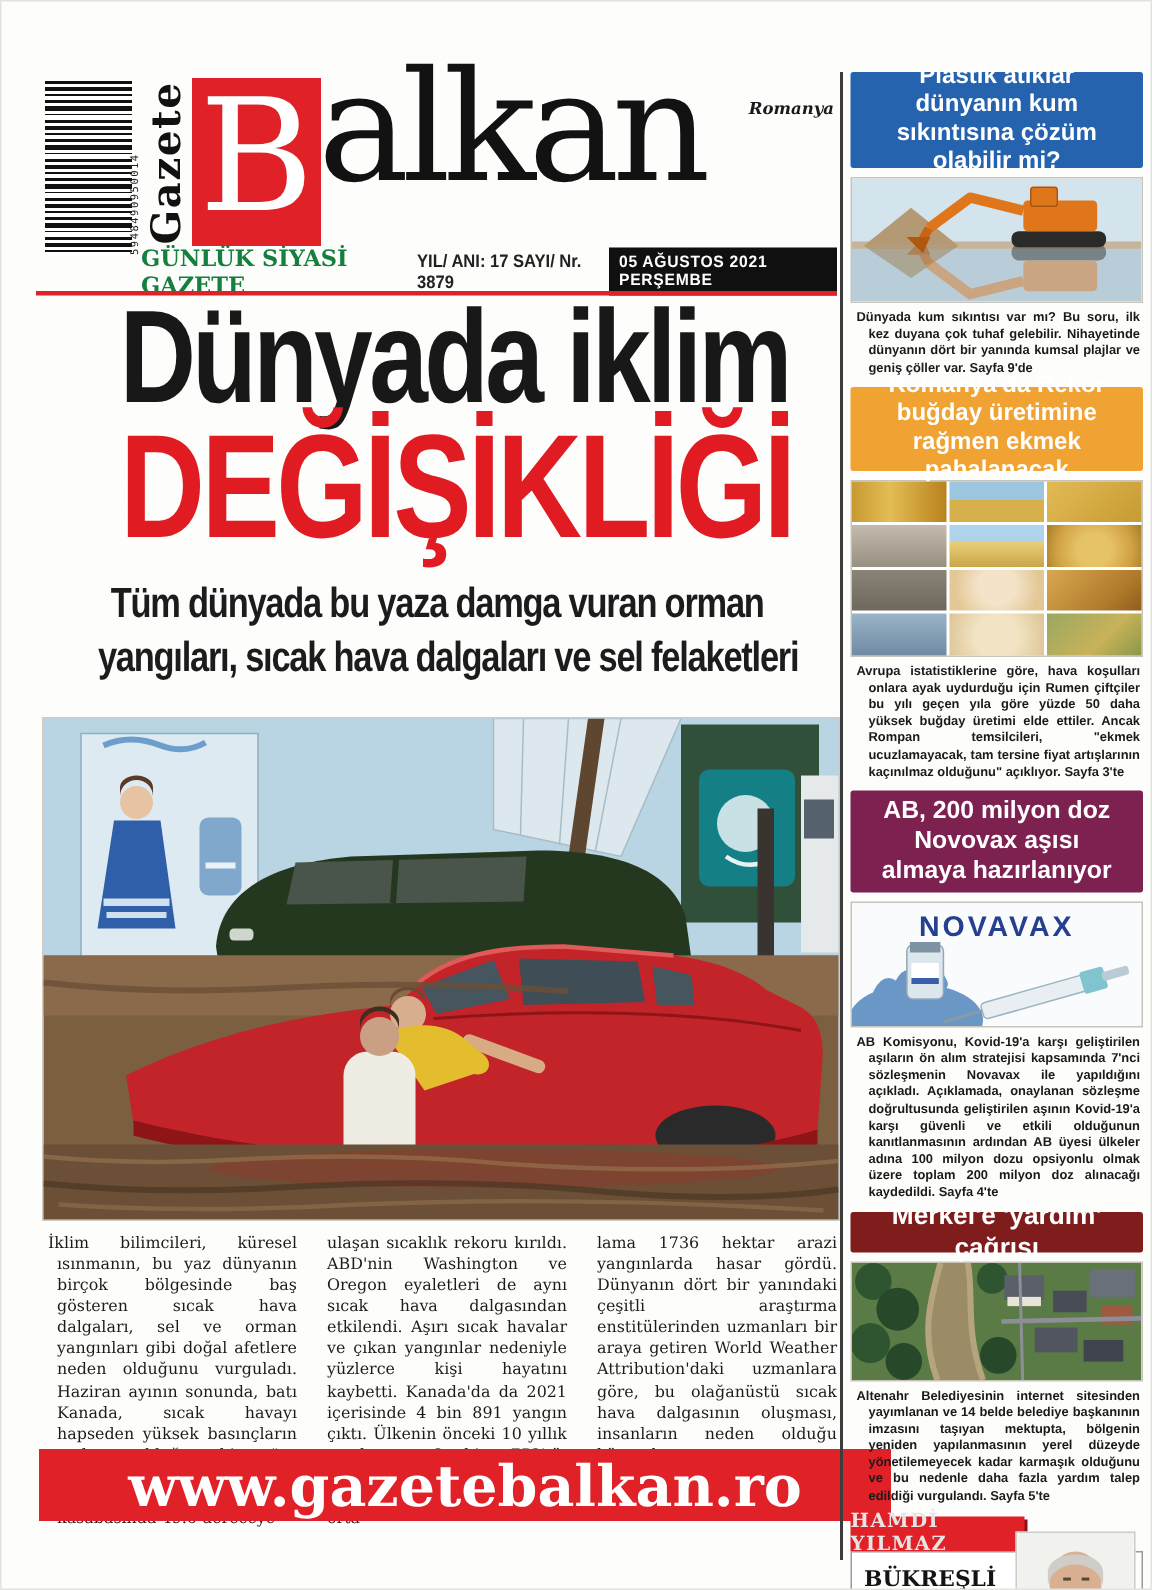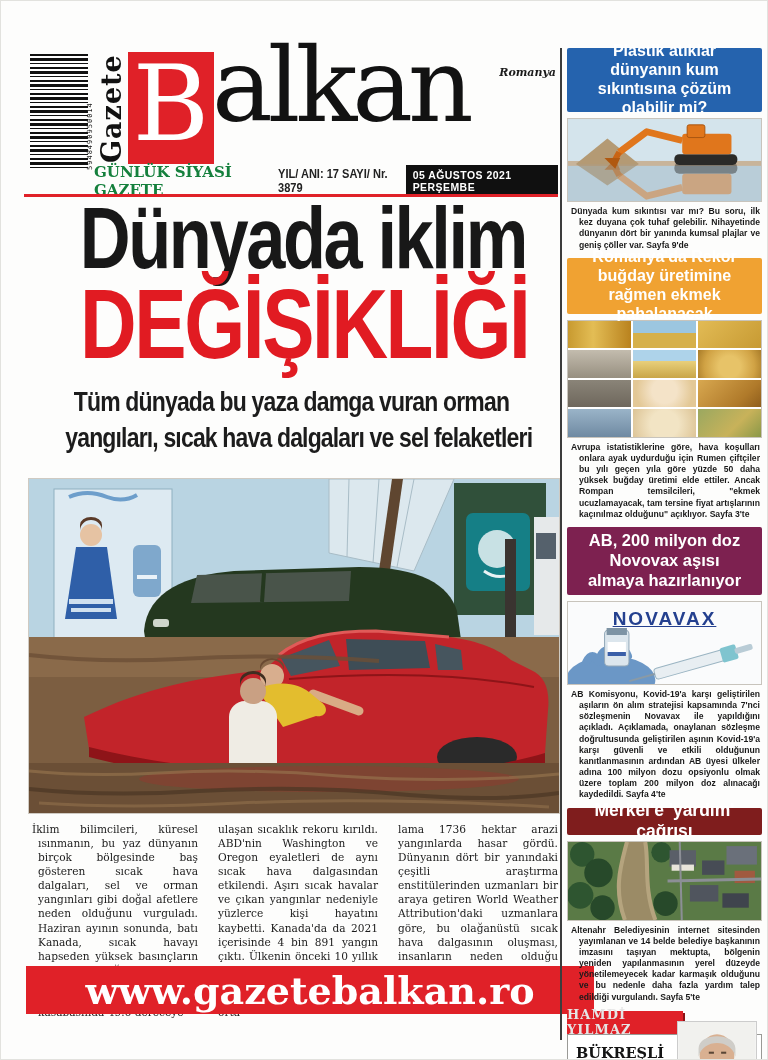--- a/index.html
+++ b/index.html
@@ -75,21 +75,21 @@
   .t5{background:linear-gradient(180deg,#aed3ea 40%,#e8cf7a 40%,#c9a648);}
   .t6{background:radial-gradient(circle at 50% 60%,#e7c368 30%,#d0a244 70%,#a87b28);}
   .t7{background:linear-gradient(180deg,#8a8478,#6e675c);}
   .t8{background:radial-gradient(circle at 50% 40%,#f4e3c8 35%,#e3c896 80%);}
   .t9{background:linear-gradient(135deg,#d8a850,#b07a2a 70%,#8f5e1c);}
   .t10{background:linear-gradient(180deg,#9ab4c8,#6f8aa2);}
   .t11{background:radial-gradient(circle at 50% 55%,#f2e4c4 40%,#dcc394);}
   .t12{background:linear-gradient(135deg,#9aa860,#c8b25a 60%,#8a9848);}
   .novabox{margin-top:6px;height:82px;border:1px solid #c8c4bc;background:#fafbfc;position:relative;}
   .novabrand{position:absolute;top:6px;width:100%;text-align:center;color:#24408f;font-weight:bold;
-    font-size:19px;letter-spacing:2px;font-family:"Liberation Sans",sans-serif;text-decoration:underline;}
+    font-size:19px;letter-spacing:2px;font-family:"Liberation Sans",sans-serif;}
   .novabox svg{position:absolute;bottom:0;left:0;width:100%;height:56px;}
 
   
   .colmn{margin-top:8px;position:relative;height:128px;}
   .colmn-name{position:absolute;left:0;top:0;width:116px;height:23px;background:#e02128;color:#e5e5e5;
     font-family:"DejaVu Serif",serif;font-weight:bold;font-size:13px;display:flex;align-items:center;
     justify-content:center;letter-spacing:1px;box-shadow:2px 2px 0 #8d1216;}
   .colmn-box{position:absolute;left:0;top:23px;width:100%;height:100px;border:1px solid #9a9a96;
     background:#fff;box-sizing:border-box;display:flex;}
   .colmn-title{flex:1;padding:8px 2px 0 8px;font-family:"DejaVu Serif",serif;font-weight:bold;

